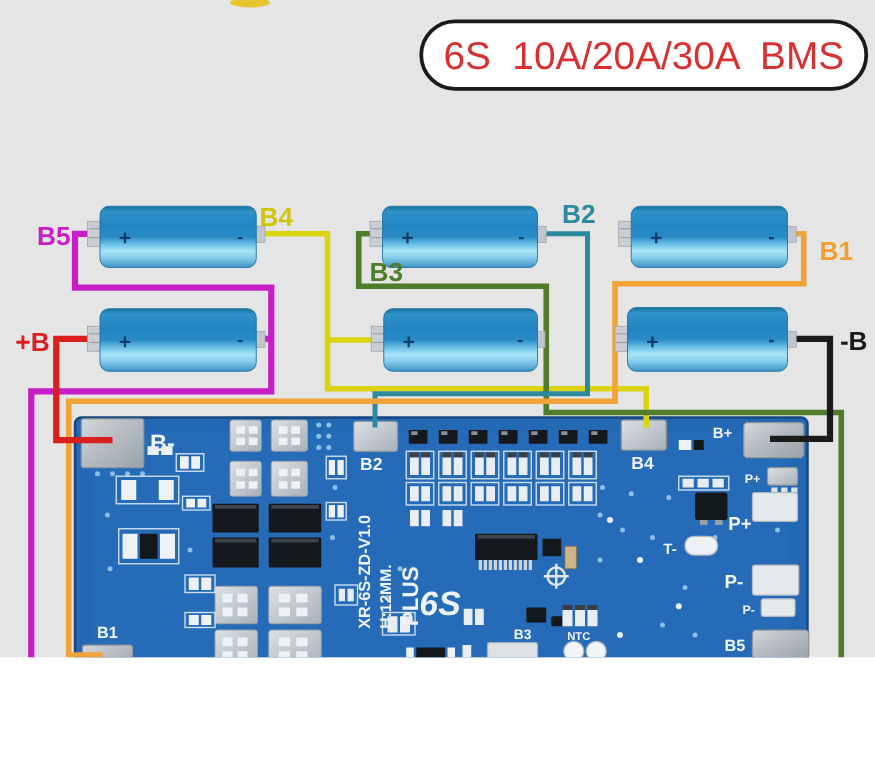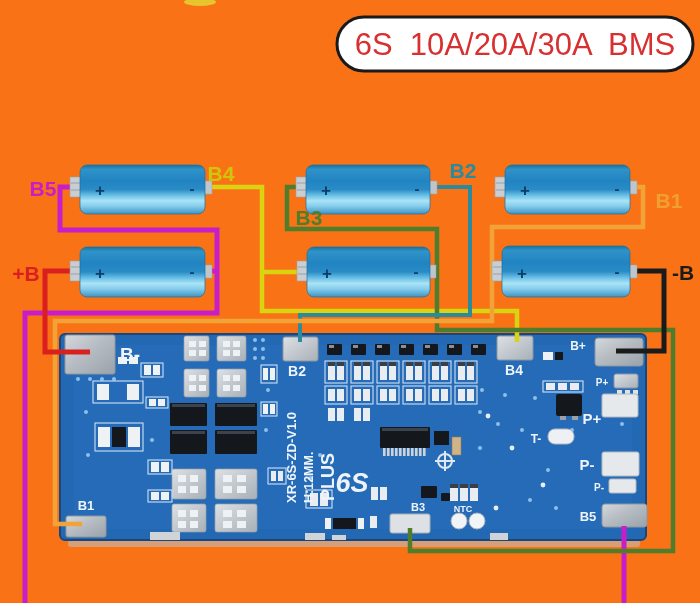--- a/index.html
+++ b/index.html
@@ -1,16 +1,16 @@
 <!DOCTYPE html>
 <html><head>
 <meta charset="utf-8">
 <style>
   html,body{margin:0;padding:0;background:#ffffff;}
-  .stage{position:relative;width:700px;height:603px;background:#f97316;overflow:hidden;
+  .stage{position:relative;width:700px;height:526px;background:#e5e5e5;overflow:hidden;
          font-family:"Liberation Sans",sans-serif;}
   svg{display:block;}
   text{font-family:"Liberation Sans",sans-serif;}
   .wire{fill:none;stroke-linejoin:miter;stroke-linecap:butt;}
   .padlbl{fill:#eef4fa;font-weight:bold;}
   .blk{fill:#14171c;}
   .rbar{fill:#e9edf1;}
   .rcap{fill:#3a3f46;}
   .outl{fill:none;stroke:#cfe0f2;stroke-width:1.1;}
   .dot{fill:#8cc0ea;}

